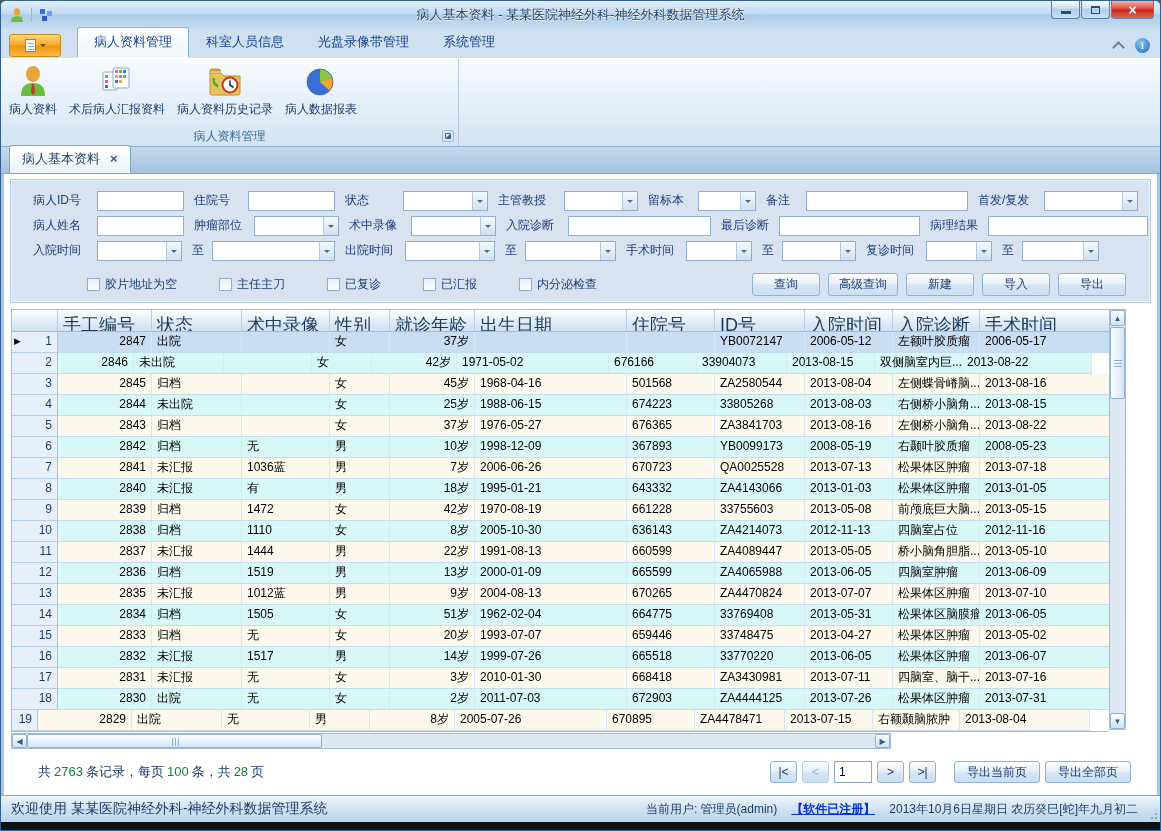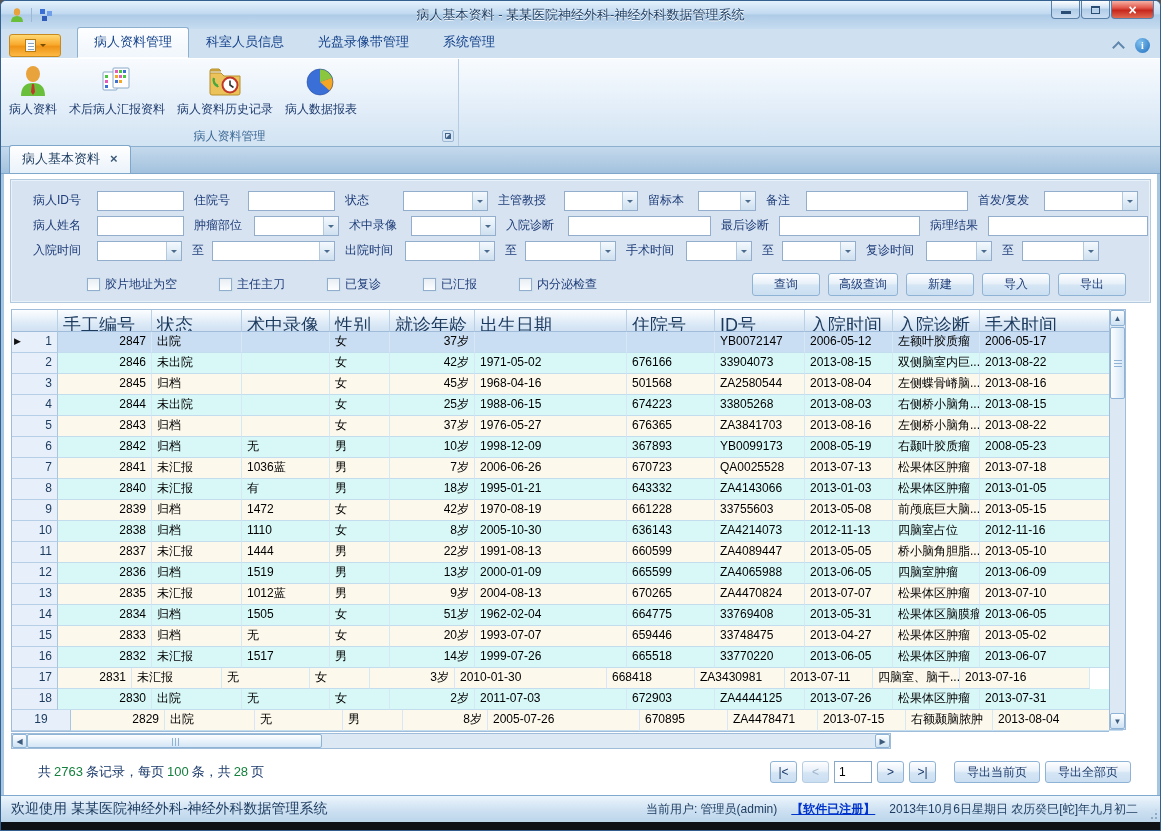--- a/index.html
+++ b/index.html
@@ -394,21 +394,21 @@
               <div class="gcell ar" style="width: 85px;">37岁</div>
               <div class="gcell" style="width: 152px;"></div>
               <div class="gcell" style="width: 88px;"></div>
               <div class="gcell" style="width: 90px;">YB0072147</div>
               <div class="gcell" style="width: 88px;">2006-05-12</div>
               <div class="gcell" style="width: 87px;">左额叶胶质瘤</div>
               <div class="gcell" style="width: 130px;">2006-05-17</div>
             </div>
             <div class="grow cyan">
               <div class="gcell numcell ar" style="width: 46px;">2</div>
-              <div class="gcell ar" style="width: 94px; padding-left: 38px;">2846</div>
+              <div class="gcell ar" style="width: 76px; padding-left: 38px;">2846</div>
               <div class="gcell" style="width: 90px;">未出院</div>
               <div class="gcell" style="width: 88px;"></div>
               <div class="gcell" style="width: 60px;">女</div>
               <div class="gcell ar" style="width: 85px;">42岁</div>
               <div class="gcell" style="width: 152px;">1971-05-02</div>
               <div class="gcell" style="width: 88px;">676166</div>
               <div class="gcell" style="width: 90px;">33904073</div>
               <div class="gcell" style="width: 88px;">2013-08-15</div>
               <div class="gcell" style="width: 87px;">双侧脑室内巨...</div>
               <div class="gcell" style="width: 130px;">2013-08-22</div>
@@ -604,21 +604,21 @@
               <div class="gcell ar" style="width: 85px;">14岁</div>
               <div class="gcell" style="width: 152px;">1999-07-26</div>
               <div class="gcell" style="width: 88px;">665518</div>
               <div class="gcell" style="width: 90px;">33770220</div>
               <div class="gcell" style="width: 88px;">2013-06-05</div>
               <div class="gcell" style="width: 87px;">松果体区肿瘤</div>
               <div class="gcell" style="width: 130px;">2013-06-07</div>
             </div>
             <div class="grow cream">
               <div class="gcell numcell ar" style="width: 46px;">17</div>
-              <div class="gcell ar" style="width: 74px;">2831</div>
+              <div class="gcell ar" style="width: 94px;">2831</div>
               <div class="gcell" style="width: 90px;">未汇报</div>
               <div class="gcell" style="width: 88px;">无</div>
               <div class="gcell" style="width: 60px;">女</div>
               <div class="gcell ar" style="width: 85px;">3岁</div>
               <div class="gcell" style="width: 152px;">2010-01-30</div>
               <div class="gcell" style="width: 88px;">668418</div>
               <div class="gcell" style="width: 90px;">ZA3430981</div>
               <div class="gcell" style="width: 88px;">2013-07-11</div>
               <div class="gcell" style="width: 87px;">四脑室、脑干...</div>
               <div class="gcell" style="width: 130px;">2013-07-16</div>
@@ -631,21 +631,21 @@
               <div class="gcell" style="width: 60px;">女</div>
               <div class="gcell ar" style="width: 85px;">2岁</div>
               <div class="gcell" style="width: 152px;">2011-07-03</div>
               <div class="gcell" style="width: 88px;">672903</div>
               <div class="gcell" style="width: 90px;">ZA4444125</div>
               <div class="gcell" style="width: 88px;">2013-07-26</div>
               <div class="gcell" style="width: 87px;">松果体区肿瘤</div>
               <div class="gcell" style="width: 130px;">2013-07-31</div>
             </div>
             <div class="grow cream">
-              <div class="gcell numcell ar" style="width: 59px; text-align: center;">19</div>
+              <div class="gcell numcell ar" style="width: 26px;">19</div>
               <div class="gcell ar" style="width: 94px;">2829</div>
               <div class="gcell" style="width: 90px;">出院</div>
               <div class="gcell" style="width: 88px;">无</div>
               <div class="gcell" style="width: 60px;">男</div>
               <div class="gcell ar" style="width: 85px;">8岁</div>
               <div class="gcell" style="width: 152px;">2005-07-26</div>
               <div class="gcell" style="width: 88px;">670895</div>
               <div class="gcell" style="width: 90px;">ZA4478471</div>
               <div class="gcell" style="width: 88px;">2013-07-15</div>
               <div class="gcell" style="width: 87px;">右额颞脑脓肿</div>

